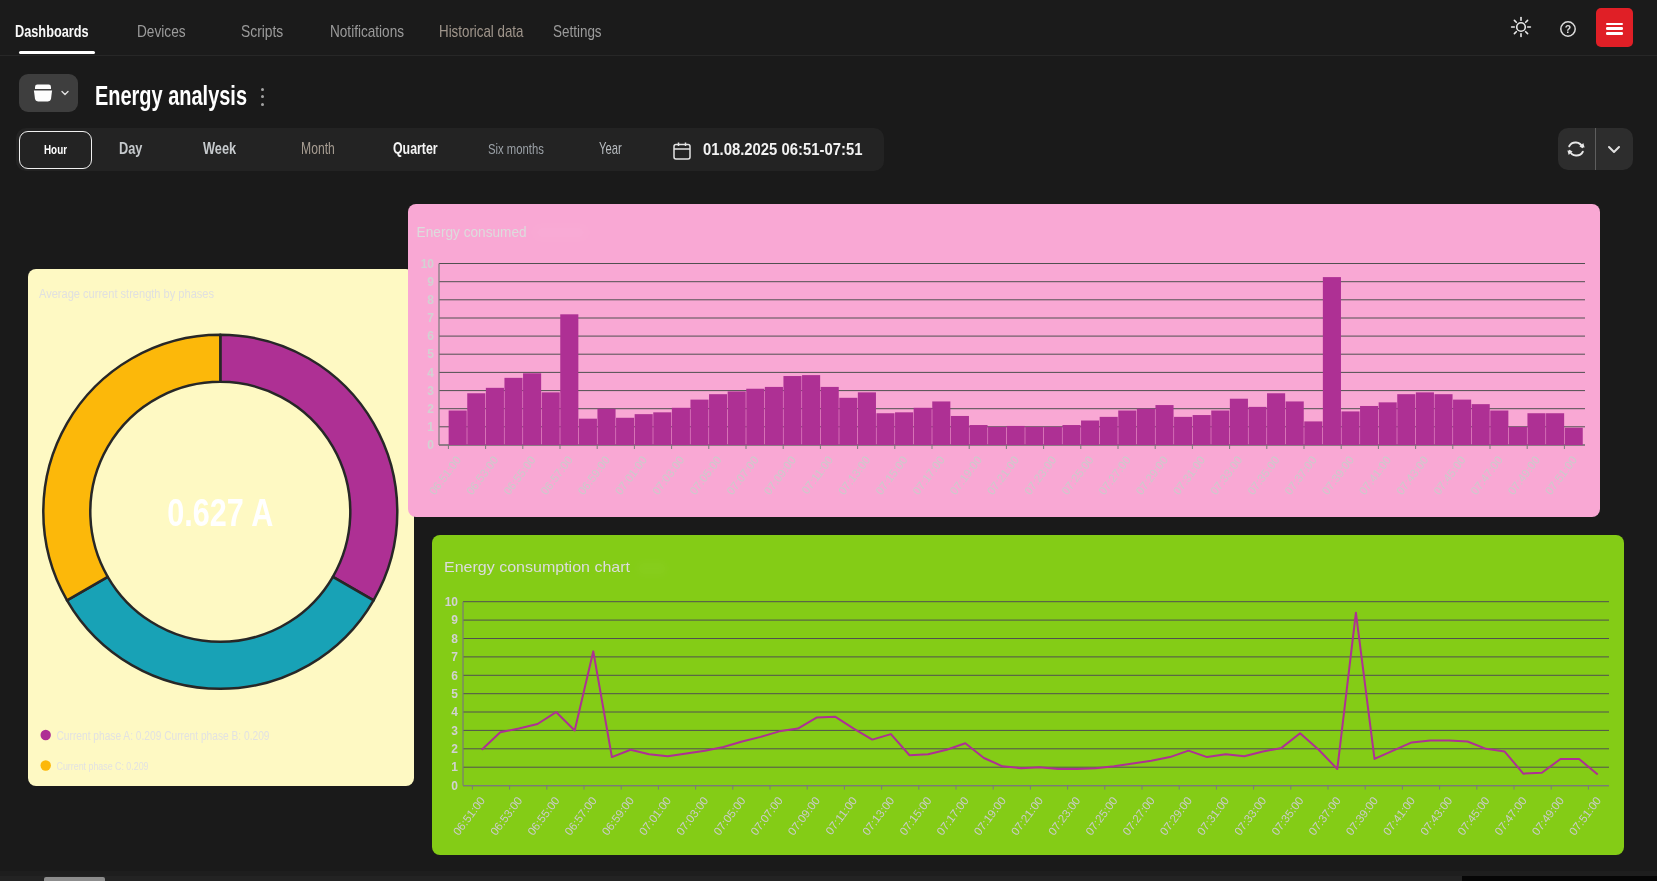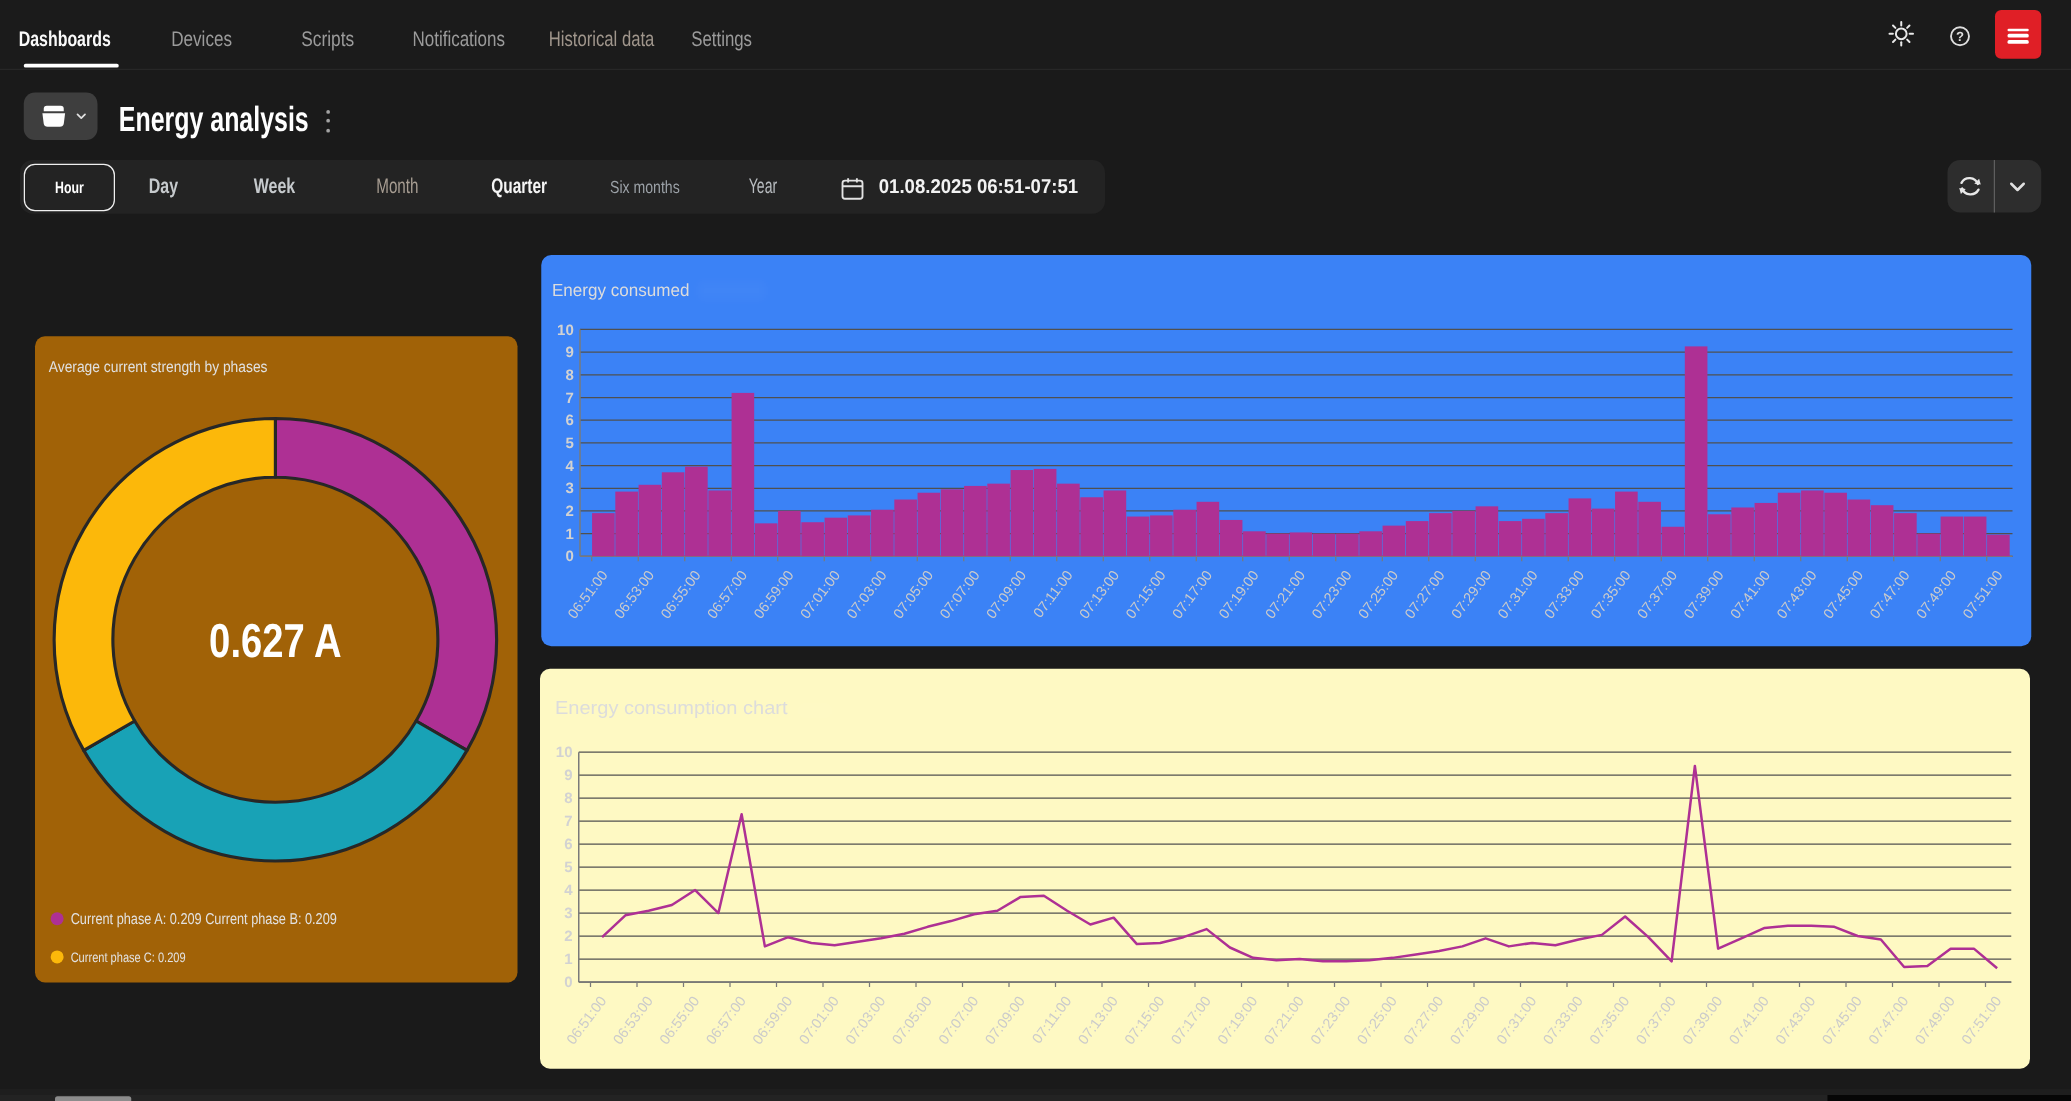--- a/index.html
+++ b/index.html
@@ -74,34 +74,34 @@
 <g stroke="#e8e8e8" stroke-width="1.9" fill="none" stroke-linecap="round">
 <path d="M 5.2 9.3 A 7.2 7.2 0 0 1 18.3 10.2"></path>
 <path d="M 18.8 14.7 A 7.2 7.2 0 0 1 5.7 13.8"></path>
 </g>
 <path d="M 15.4 9.9 L 20.6 10.6 L 19.3 5.9 Z" fill="#e8e8e8"></path>
 <path d="M 8.6 14.1 L 3.4 13.4 L 4.7 18.1 Z" fill="#e8e8e8"></path>
 </svg>
 <svg width="20" height="20" viewBox="0 0 20 20" style="position:absolute;left:1604px;top:139px">
 <path d="M 5 8 L 10 13 L 15 8" stroke="#e0e0e0" stroke-width="2" fill="none" stroke-linecap="round" stroke-linejoin="round"></path>
 </svg>
-<div class="abs" style="left:28px;top:269px;width:386px;height:517px;background:#a16207;border-radius:8px">
+<div class="abs" style="left:28px;top:269px;width:386px;height:517px;background:#fef9c3;border-radius:8px">
       <svg width="386" height="517" viewBox="0 0 386 517" xmlns="http://www.w3.org/2000/svg" font-family="Liberation Sans, sans-serif" style="position:absolute;left:0;top:0">
         <text x="11" y="28.5" font-size="12.5" fill="#e0e0e0" textLength="175" lengthAdjust="spacingAndGlyphs">Average current strength by phases</text>
         <path d="M 192.30 65.80 A 177 177 0 0 1 345.59 331.30 L 304.88 307.80 A 130 130 0 0 0 192.30 112.80 Z" fill="#ae3094" stroke="#272727" stroke-width="2.5" stroke-linejoin="round"></path>
         <path d="M 345.59 331.30 A 177 177 0 0 1 39.01 331.30 L 79.72 307.80 A 130 130 0 0 0 304.88 307.80 Z" fill="#18a2b6" stroke="#272727" stroke-width="2.5" stroke-linejoin="round"></path>
         <path d="M 39.01 331.30 A 177 177 0 0 1 192.30 65.80 L 192.30 112.80 A 130 130 0 0 0 79.72 307.80 Z" fill="#fcb80a" stroke="#272727" stroke-width="2.5" stroke-linejoin="round"></path>
         <text x="192.3" y="256.8" font-size="38" font-weight="700" fill="#ffffff" text-anchor="middle" textLength="106" lengthAdjust="spacingAndGlyphs">0.627 A</text>
         <circle cx="17.7" cy="466" r="5.2" fill="#ae3094"></circle>
         <text x="28.5" y="470.5" font-size="12.5" fill="#e2e2e2" font-weight="500" textLength="213" lengthAdjust="spacingAndGlyphs">Current phase A: 0.209 Current phase B: 0.209</text>
         <circle cx="17.7" cy="496.5" r="5.2" fill="#fcb80a"></circle>
         <text x="28.5" y="500.5" font-size="11" fill="#e2e2e2" font-weight="500" textLength="92" lengthAdjust="spacingAndGlyphs">Current phase C: 0.209</text>
       </svg>
     </div>
-<div class="abs" style="left:433px;top:204px;width:1192px;height:313px;background:#3b82f6;border-radius:8px">
+<div class="abs" style="left:408px;top:204px;width:1192px;height:313px;background:#f9a8d4;border-radius:8px">
       <svg width="1192" height="313" viewBox="0 0 1192 313" xmlns="http://www.w3.org/2000/svg" font-family="Liberation Sans, sans-serif" style="position:absolute;left:0;top:0">
         <text x="8.6" y="33" font-size="14" fill="#dcdcdc" font-weight="500" textLength="110" lengthAdjust="spacingAndGlyphs">Energy consumed</text>
         <rect x="125" y="21" width="55" height="15" rx="3" fill="rgba(255,255,255,0.028)" filter="blur(4px)"></rect>
         <line x1="31" y1="241.0" x2="1177" y2="241.0" stroke="#505050" stroke-width="1"></line>
         <text x="26" y="245.2" font-size="12" font-weight="600" fill="#d2d2d2" text-anchor="end">0</text>
         <line x1="31" y1="222.8" x2="1177" y2="222.8" stroke="#505050" stroke-width="1"></line>
         <text x="26" y="227.0" font-size="12" font-weight="600" fill="#d2d2d2" text-anchor="end">1</text>
         <line x1="31" y1="204.7" x2="1177" y2="204.7" stroke="#505050" stroke-width="1"></line>
         <text x="26" y="208.9" font-size="12" font-weight="600" fill="#d2d2d2" text-anchor="end">2</text>
         <line x1="31" y1="186.6" x2="1177" y2="186.6" stroke="#505050" stroke-width="1"></line>
@@ -240,21 +240,21 @@
         <line x1="1044.8" y1="241" x2="1044.8" y2="245" stroke="#7a7a7a" stroke-width="1"></line>
         <text transform="translate(1058.1,256) rotate(-53)" text-anchor="end" font-size="11.5" fill="#cbcbcb">07:45:00</text>
         <line x1="1082.0" y1="241" x2="1082.0" y2="245" stroke="#7a7a7a" stroke-width="1"></line>
         <text transform="translate(1095.3,256) rotate(-53)" text-anchor="end" font-size="11.5" fill="#cbcbcb">07:47:00</text>
         <line x1="1119.2" y1="241" x2="1119.2" y2="245" stroke="#7a7a7a" stroke-width="1"></line>
         <text transform="translate(1132.5,256) rotate(-53)" text-anchor="end" font-size="11.5" fill="#cbcbcb">07:49:00</text>
         <line x1="1156.4" y1="241" x2="1156.4" y2="245" stroke="#7a7a7a" stroke-width="1"></line>
         <text transform="translate(1169.7,256) rotate(-53)" text-anchor="end" font-size="11.5" fill="#cbcbcb">07:51:00</text>
       </svg>
     </div>
-<div class="abs" style="left:432px;top:535px;width:1192px;height:320px;background:#fef9c3;border-radius:8px">
+<div class="abs" style="left:432px;top:535px;width:1192px;height:320px;background:#84cc16;border-radius:8px">
       <svg width="1192" height="320" viewBox="0 0 1192 320" xmlns="http://www.w3.org/2000/svg" font-family="Liberation Sans, sans-serif" style="position:absolute;left:0;top:0">
         <text x="12" y="36.5" font-size="15" fill="#dcdcdc" font-weight="500" textLength="186" lengthAdjust="spacingAndGlyphs">Energy consumption chart</text>
         <rect x="205" y="26" width="30" height="15" rx="3" fill="rgba(255,255,255,0.028)" filter="blur(4px)"></rect>
         <line x1="31" y1="250.6" x2="1177" y2="250.6" stroke="#505050" stroke-width="1"></line>
         <text x="26" y="254.8" font-size="12" font-weight="600" fill="#d2d2d2" text-anchor="end">0</text>
         <line x1="31" y1="232.2" x2="1177" y2="232.2" stroke="#505050" stroke-width="1"></line>
         <text x="26" y="236.4" font-size="12" font-weight="600" fill="#d2d2d2" text-anchor="end">1</text>
         <line x1="31" y1="213.8" x2="1177" y2="213.8" stroke="#505050" stroke-width="1"></line>
         <text x="26" y="218.0" font-size="12" font-weight="600" fill="#d2d2d2" text-anchor="end">2</text>
         <line x1="31" y1="195.4" x2="1177" y2="195.4" stroke="#505050" stroke-width="1"></line>

